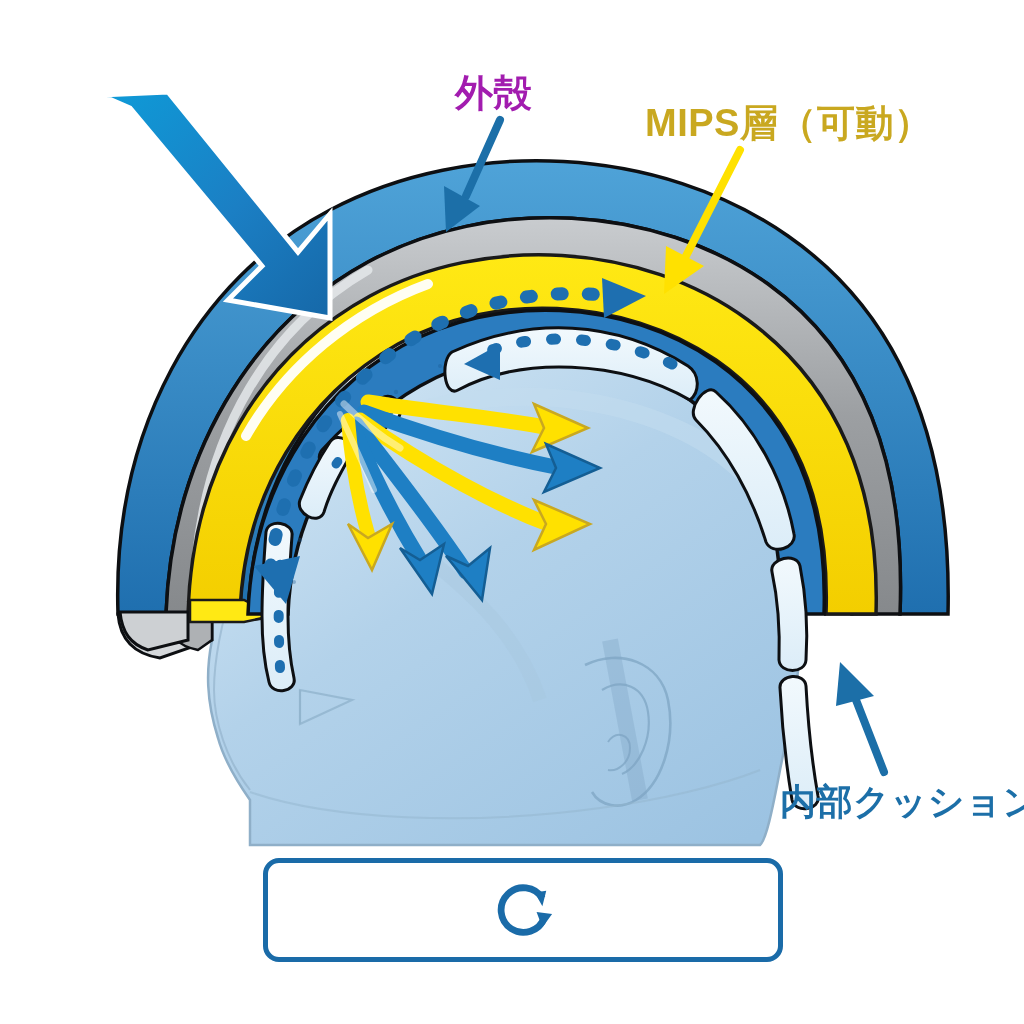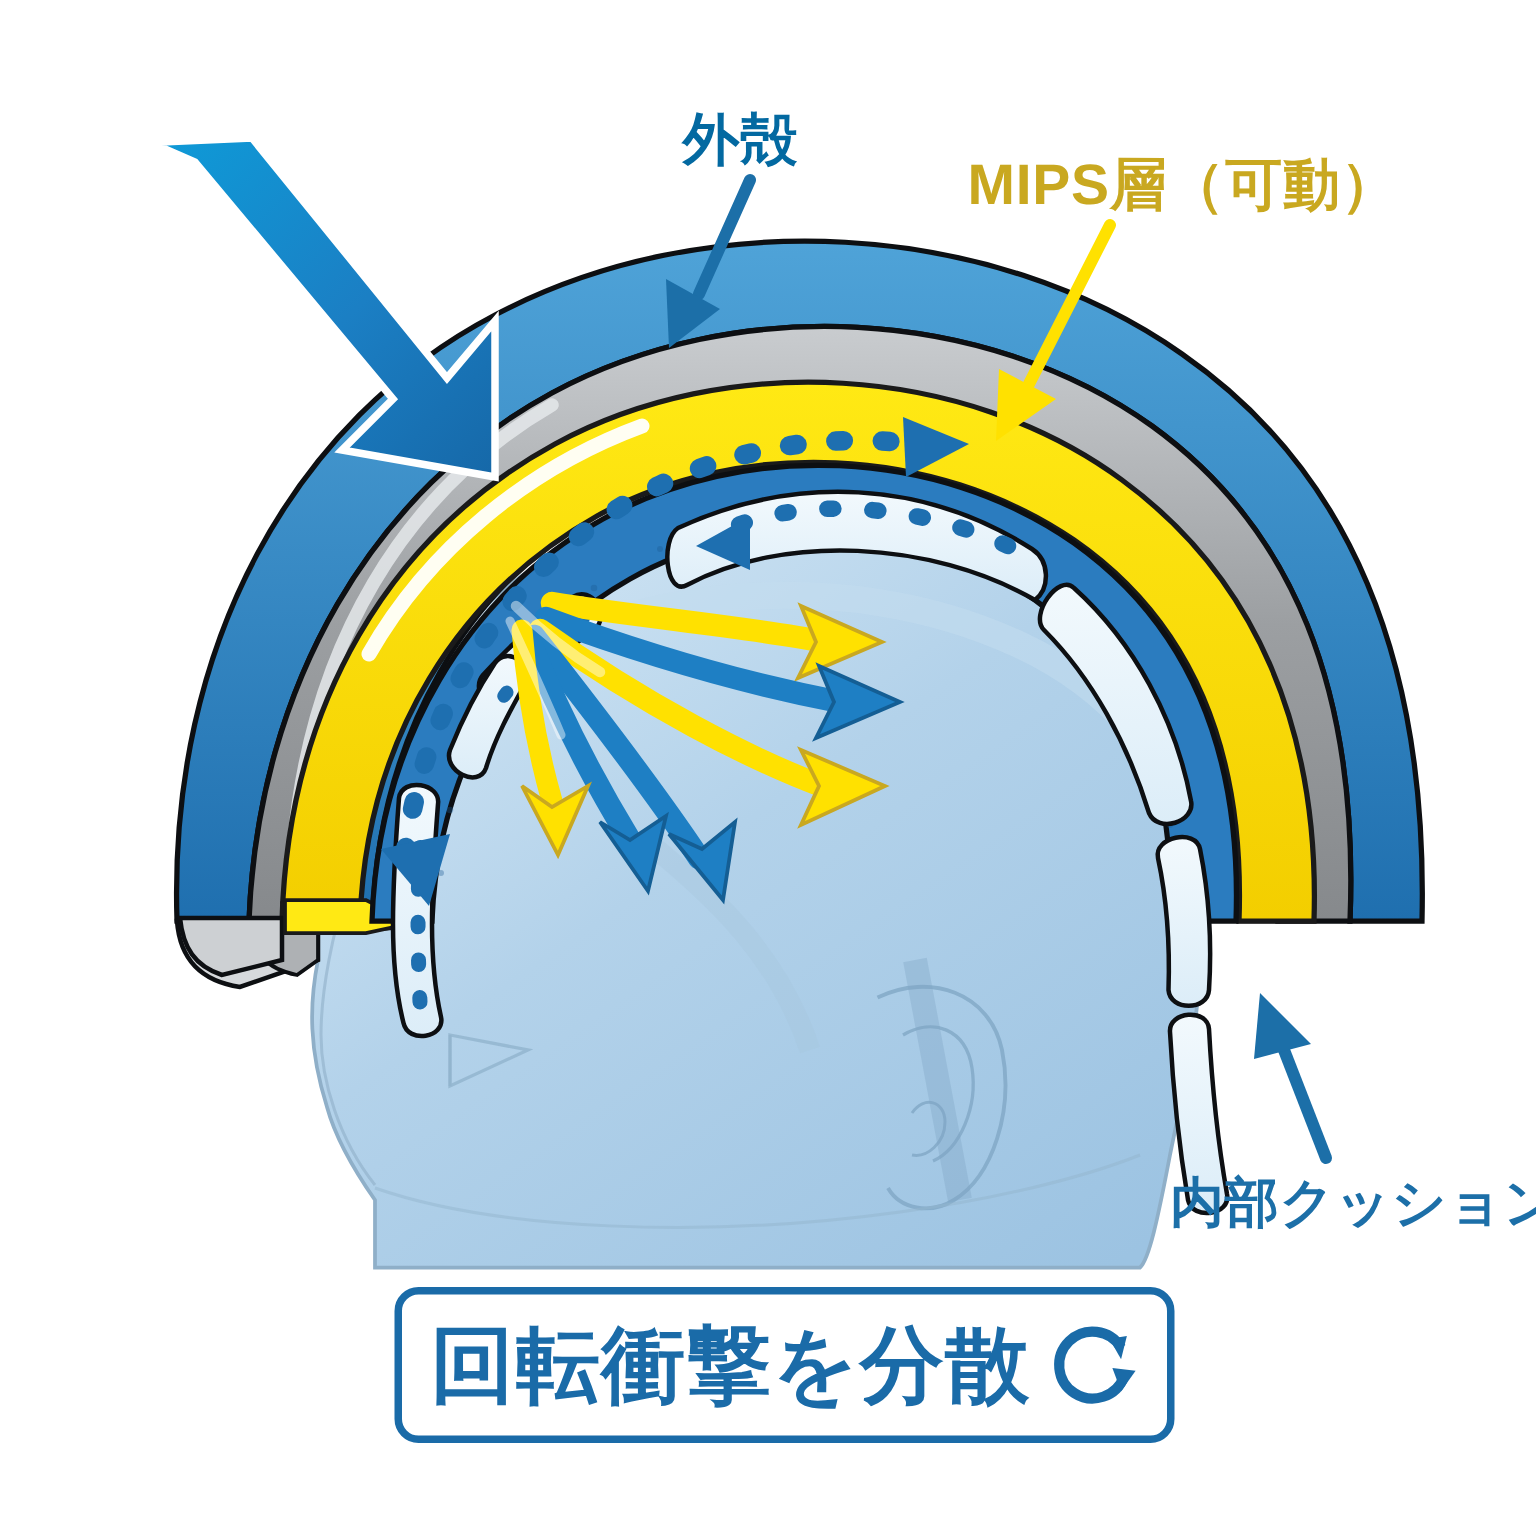--- a/index.html
+++ b/index.html
@@ -14,21 +14,21 @@
   svg#diagram{position:absolute;left:0;top:0;width:1024px;height:1024px;display:block;}
   .lbl{
     position:absolute;
     font-weight:bold;
     white-space:nowrap;
     letter-spacing:0.5px;
   }
   #label-outer-shell{
     left:455px;top:68px;
     font-size:38px;
-    color:#0369a1;
+    color:#a21caf;
   }
   #label-mips{
     left:645px;top:98px;
     font-size:38px;
     color:#C9A820;
     text-align:right;
   }
   #label-cushion{
     left:780px;top:778px;
     font-size:36px;
@@ -374,21 +374,20 @@
   </g>
 </svg>
 
 <div class="lbl" id="label-outer-shell">外殻</div>
 
 <div class="lbl" id="label-mips">MIPS層（可動）</div>
 
 <div class="lbl" id="label-cushion">内部クッション</div>
 
 <div id="caption-box">
-  <span id="caption-text">回転衝撃を分散</span>
   <svg id="rotate-icon" viewBox="0 0 64 64">
     <path d="M 52 20
              A 23 23 0 1 0 54 40" fill="none" stroke="#1A6BA8" stroke-width="7" stroke-linecap="butt"></path>
     <path d="M 44 14 L 56 12 L 52 28 Z" fill="#1A6BA8"></path>
     <path d="M 46 34 L 62 36 L 52 50 Z" fill="#1A6BA8"></path>
   </svg>
 </div>
 
 </div>
 

